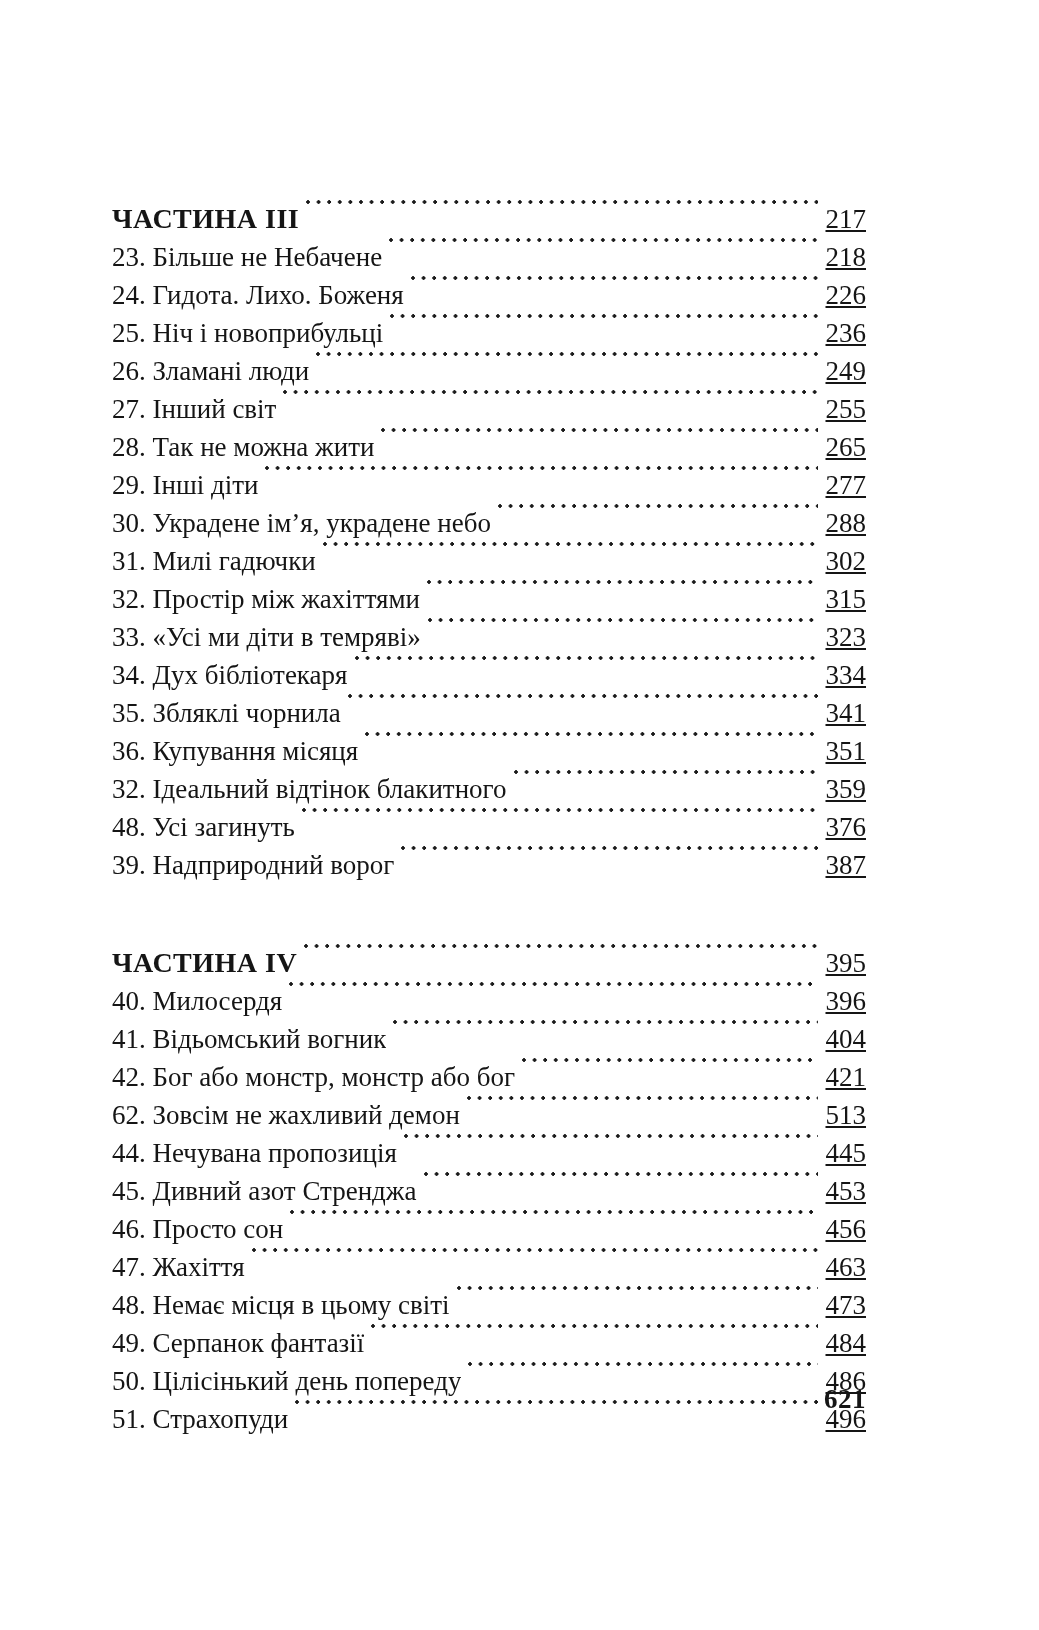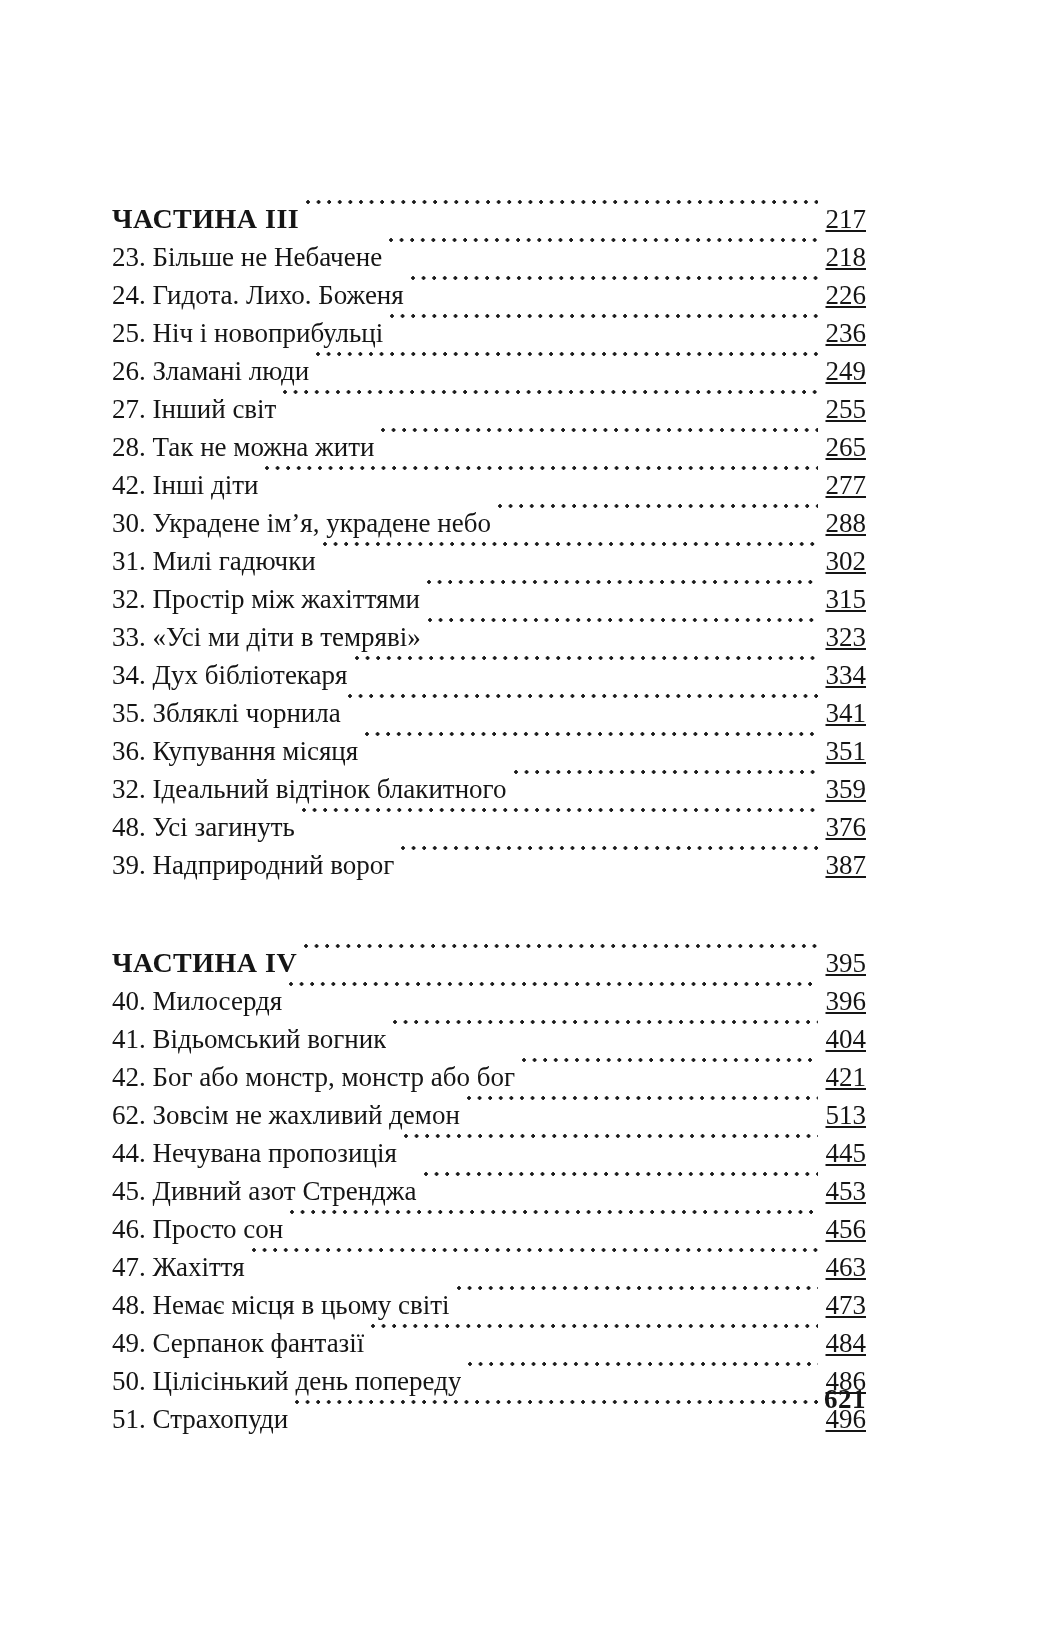--- a/index.html
+++ b/index.html
@@ -103,21 +103,21 @@
         <span class="entry-title">27. Інший світ</span>
         <span class="leader"></span>
         <span class="entry-page">255</span>
       </div>
       <div class="row">
         <span class="entry-title">28. Так не можна жити</span>
         <span class="leader"></span>
         <span class="entry-page">265</span>
       </div>
       <div class="row">
-        <span class="entry-title">42. Інші діти</span>
+        <span class="entry-title">29. Інші діти</span>
         <span class="leader"></span>
         <span class="entry-page">277</span>
       </div>
       <div class="row">
         <span class="entry-title">30. Украдене ім’я, украдене небо</span>
         <span class="leader"></span>
         <span class="entry-page">288</span>
       </div>
       <div class="row">
         <span class="entry-title">31. Милі гадючки</span>

